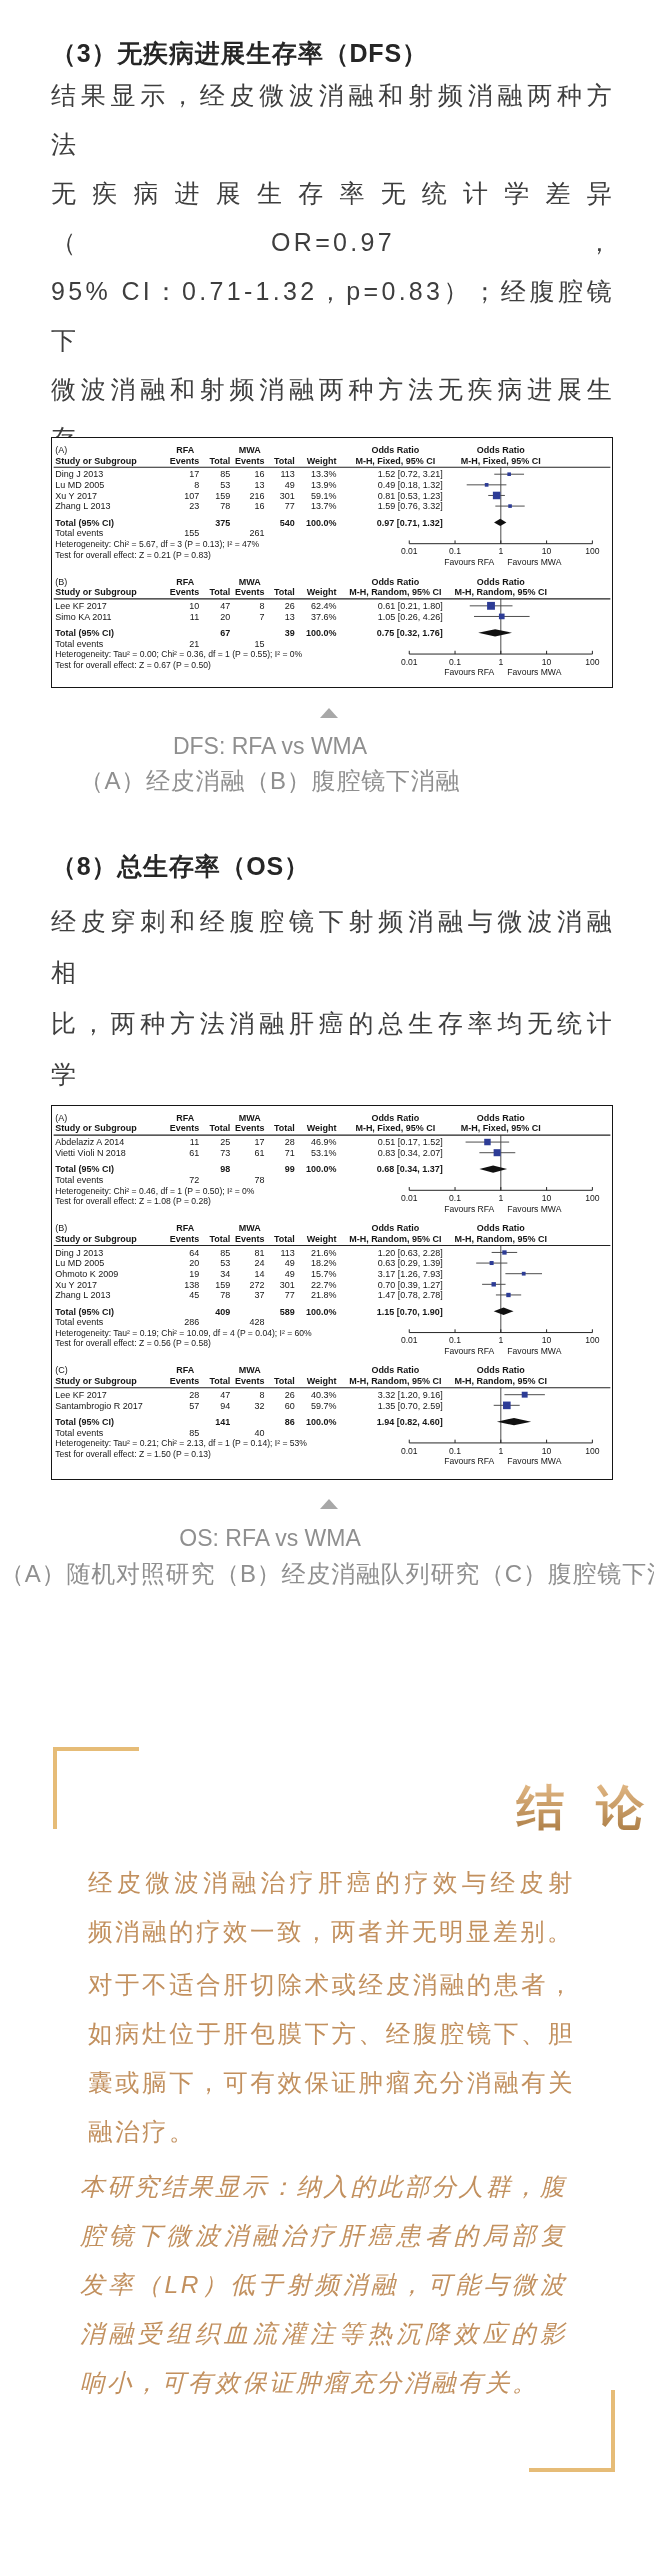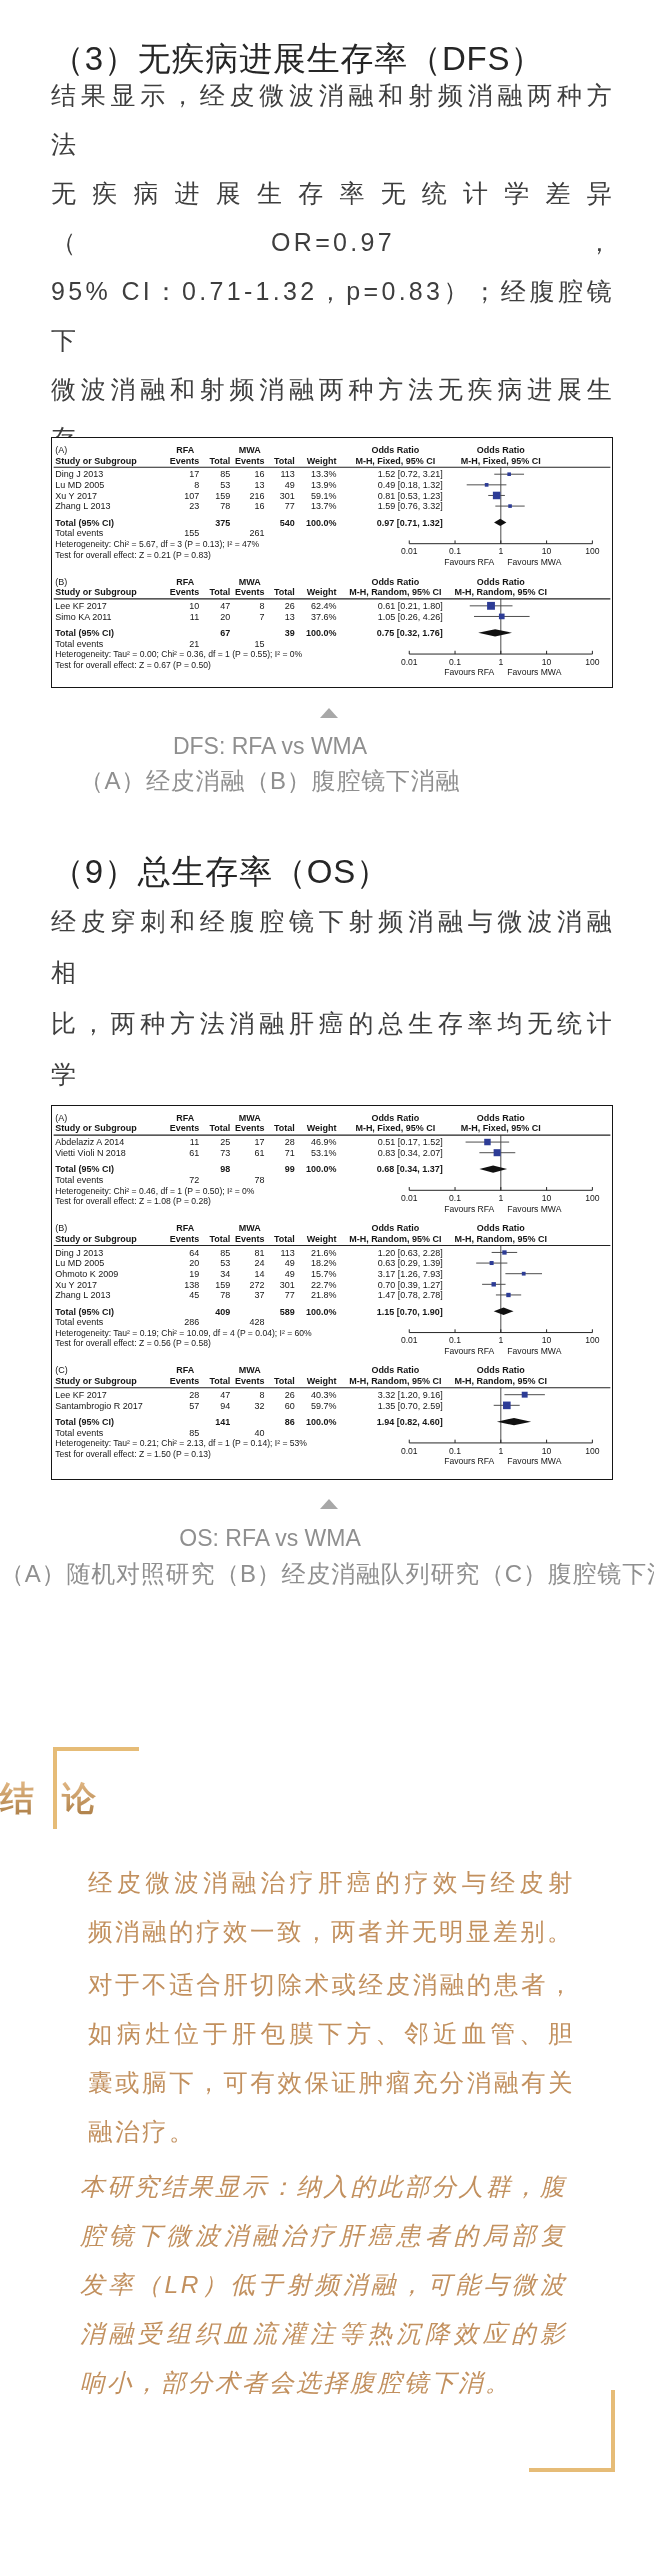--- a/index.html
+++ b/index.html
@@ -1,31 +1,31 @@
 <!DOCTYPE html>
 <html style="font-size:13px"><head>
 <meta charset="utf-8">
 <style>
   html,body{margin:0;padding:0;background:#fff;}
   .page{position:relative;width:654px;height:2576px;background:#ffffff;
         font-family:"Liberation Sans",sans-serif;overflow:hidden;}
   .abs{position:absolute;}
-  .sec-title{font-size:33px;font-weight:normal;color:#262626;letter-spacing:0.8px;white-space:nowrap;}
+  .sec-title{font-size:25px;font-weight:bold;color:#262626;letter-spacing:0.8px;white-space:nowrap;}
   .body-para{font-size:25px;color:#3e3e3e;letter-spacing:3.3px;line-height:49px;}
   .body-para .jline{text-align:justify;text-align-last:justify;}
   .body-para .lline{text-align:left;}
   .figure-box{border:1.6px solid #161616;background:#fff;}
   .figure-box svg{display:block;}
   .tri{width:0;height:0;border-left:9px solid transparent;border-right:9px solid transparent;
        border-bottom:10.6px solid #a8a8a8;}
   .cap{width:540px;text-align:center;color:#8f8f8f;white-space:nowrap;}
   .cap-en{font-size:23px;}
   .cap-cn{font-size:24px;letter-spacing:0.8px;}
-  .concl-title{width:654px;text-align:left;font-family:"Liberation Serif",serif;
-       font-size:34px;font-weight:bold;letter-spacing:9.8px;
+  .concl-title{width:654px;text-align:right;font-family:"Liberation Serif",serif;
+       font-size:48px;font-weight:bold;letter-spacing:9.8px;
        background:linear-gradient(180deg,#e2b885 10%,#a87941 95%);
        -webkit-background-clip:text;background-clip:text;color:transparent;}
   .concl-para{font-size:24.5px;color:#c2905e;letter-spacing:2.5px;line-height:49px;width:487px;}
   .concl-para .jline{text-align:justify;text-align-last:justify;}
   .concl-para .lline{text-align:left;}
   .bracket-tl{width:82px;height:78px;border-top:4.9px solid #e6bc77;border-left:4.9px solid #e6bc77;}
   .bracket-br{width:82px;height:78px;border-bottom:4.9px solid #e6bc77;border-right:4.9px solid #e6bc77;}
 </style>
 </head>
 <body>
@@ -178,21 +178,21 @@
         <text x="541.0" y="290" text-anchor="end" font-size="10.5">Favours RFA</text>
         <text x="557.0" y="290" text-anchor="start" font-size="10.5">Favours MWA</text>
       </svg>
   </div>
 
   <div class="abs tri" style="left:320px;top:708px;"></div>
 
   <div class="abs cap cap-en" style="left:0px;top:733px;">DFS: RFA vs WMA</div>
   <div class="abs cap cap-cn" style="left:0px;top:765px;">（A）经皮消融（B）腹腔镜下消融</div>
 
-  <div class="abs sec-title" style="left:51px;top:850px;">（9）总生存率（OS）</div>
+  <div class="abs sec-title" style="left:51px;top:850px;">（8）总生存率（OS）</div>
 
   <div class="abs body-para" style="left:51px;top:896px;width:564px;line-height:51px;">
       <div class="jline">经皮穿刺和经腹腔镜下射频消融与微波消融相</div>
       <div class="jline">比，两种方法消融肝癌的总生存率均无统计学</div>
       <div class="lline">差异（p&gt;0.05）。</div>
     </div>
 
   <div class="abs figure-box" style="left:51px;top:1105px;width:560px;height:373px;">
     <svg width="560" height="373" viewBox="0 0 685 456" font-family="Liberation Sans, sans-serif" fill="#161616">
         <line x1="549.0" y1="35.5" x2="549.0" y2="103" stroke="#222" stroke-width="1"></line>
@@ -404,28 +404,28 @@
   <div class="abs bracket-tl" style="left:53px;top:1747px;"></div>
 
   <div class="abs concl-title" style="left:0px;top:1776px;">结 论</div>
 
   <div class="abs concl-para" style="left:88px;top:1858px;">
       <div class="jline">经皮微波消融治疗肝癌的疗效与经皮射</div>
       <div class="lline">频消融的疗效一致，两者并无明显差别。</div>
     </div>
   <div class="abs concl-para" style="left:88px;top:1960px;">
       <div class="jline">对于不适合肝切除术或经皮消融的患者，</div>
-      <div class="jline">如病灶位于肝包膜下方、邻近血管、胆</div>
+      <div class="jline">如病灶位于肝包膜下方、经腹腔镜下、胆</div>
       <div class="jline">囊或膈下，可有效保证肿瘤充分消融有关</div>
       <div class="lline">融治疗。</div>
     </div>
   <div class="abs concl-para" style="left:80px;top:2162px;font-style:italic;">
       <div class="jline">本研究结果显示：纳入的此部分人群，腹</div>
       <div class="jline">腔镜下微波消融治疗肝癌患者的局部复</div>
       <div class="jline">发率（LR）低于射频消融，可能与微波</div>
       <div class="jline">消融受组织血流灌注等热沉降效应的影</div>
-      <div class="lline">响小，部分术者会选择腹腔镜下消。</div>
+      <div class="lline">响小，可有效保证肿瘤充分消融有关。</div>
     </div>
 
   <div class="abs bracket-br" style="left:529px;top:2390px;"></div>
 
 </div>
 
 
 </body></html>

